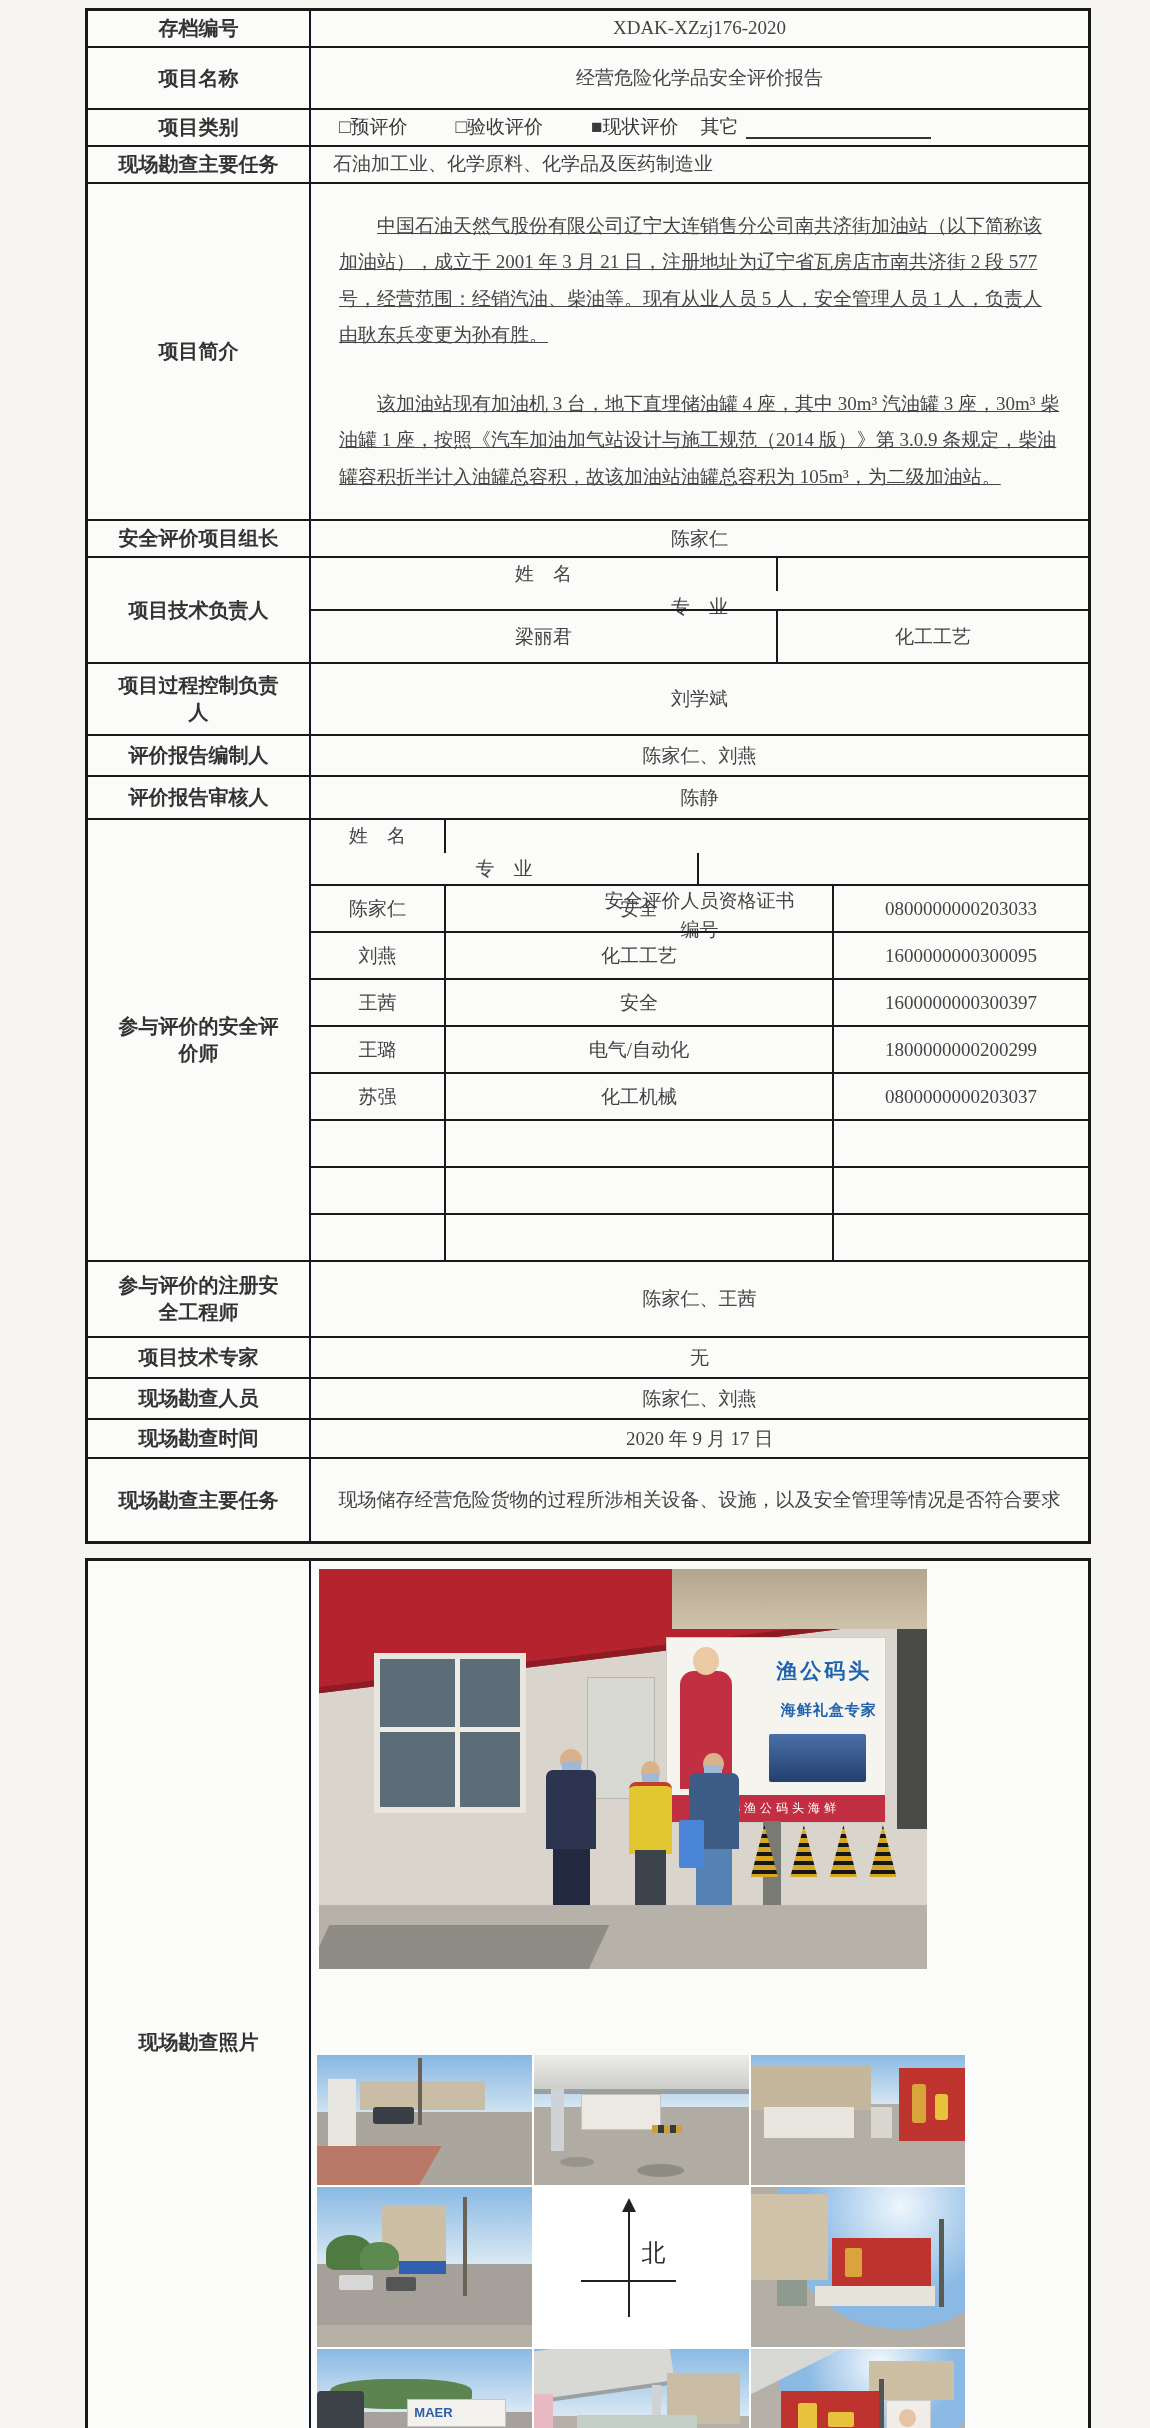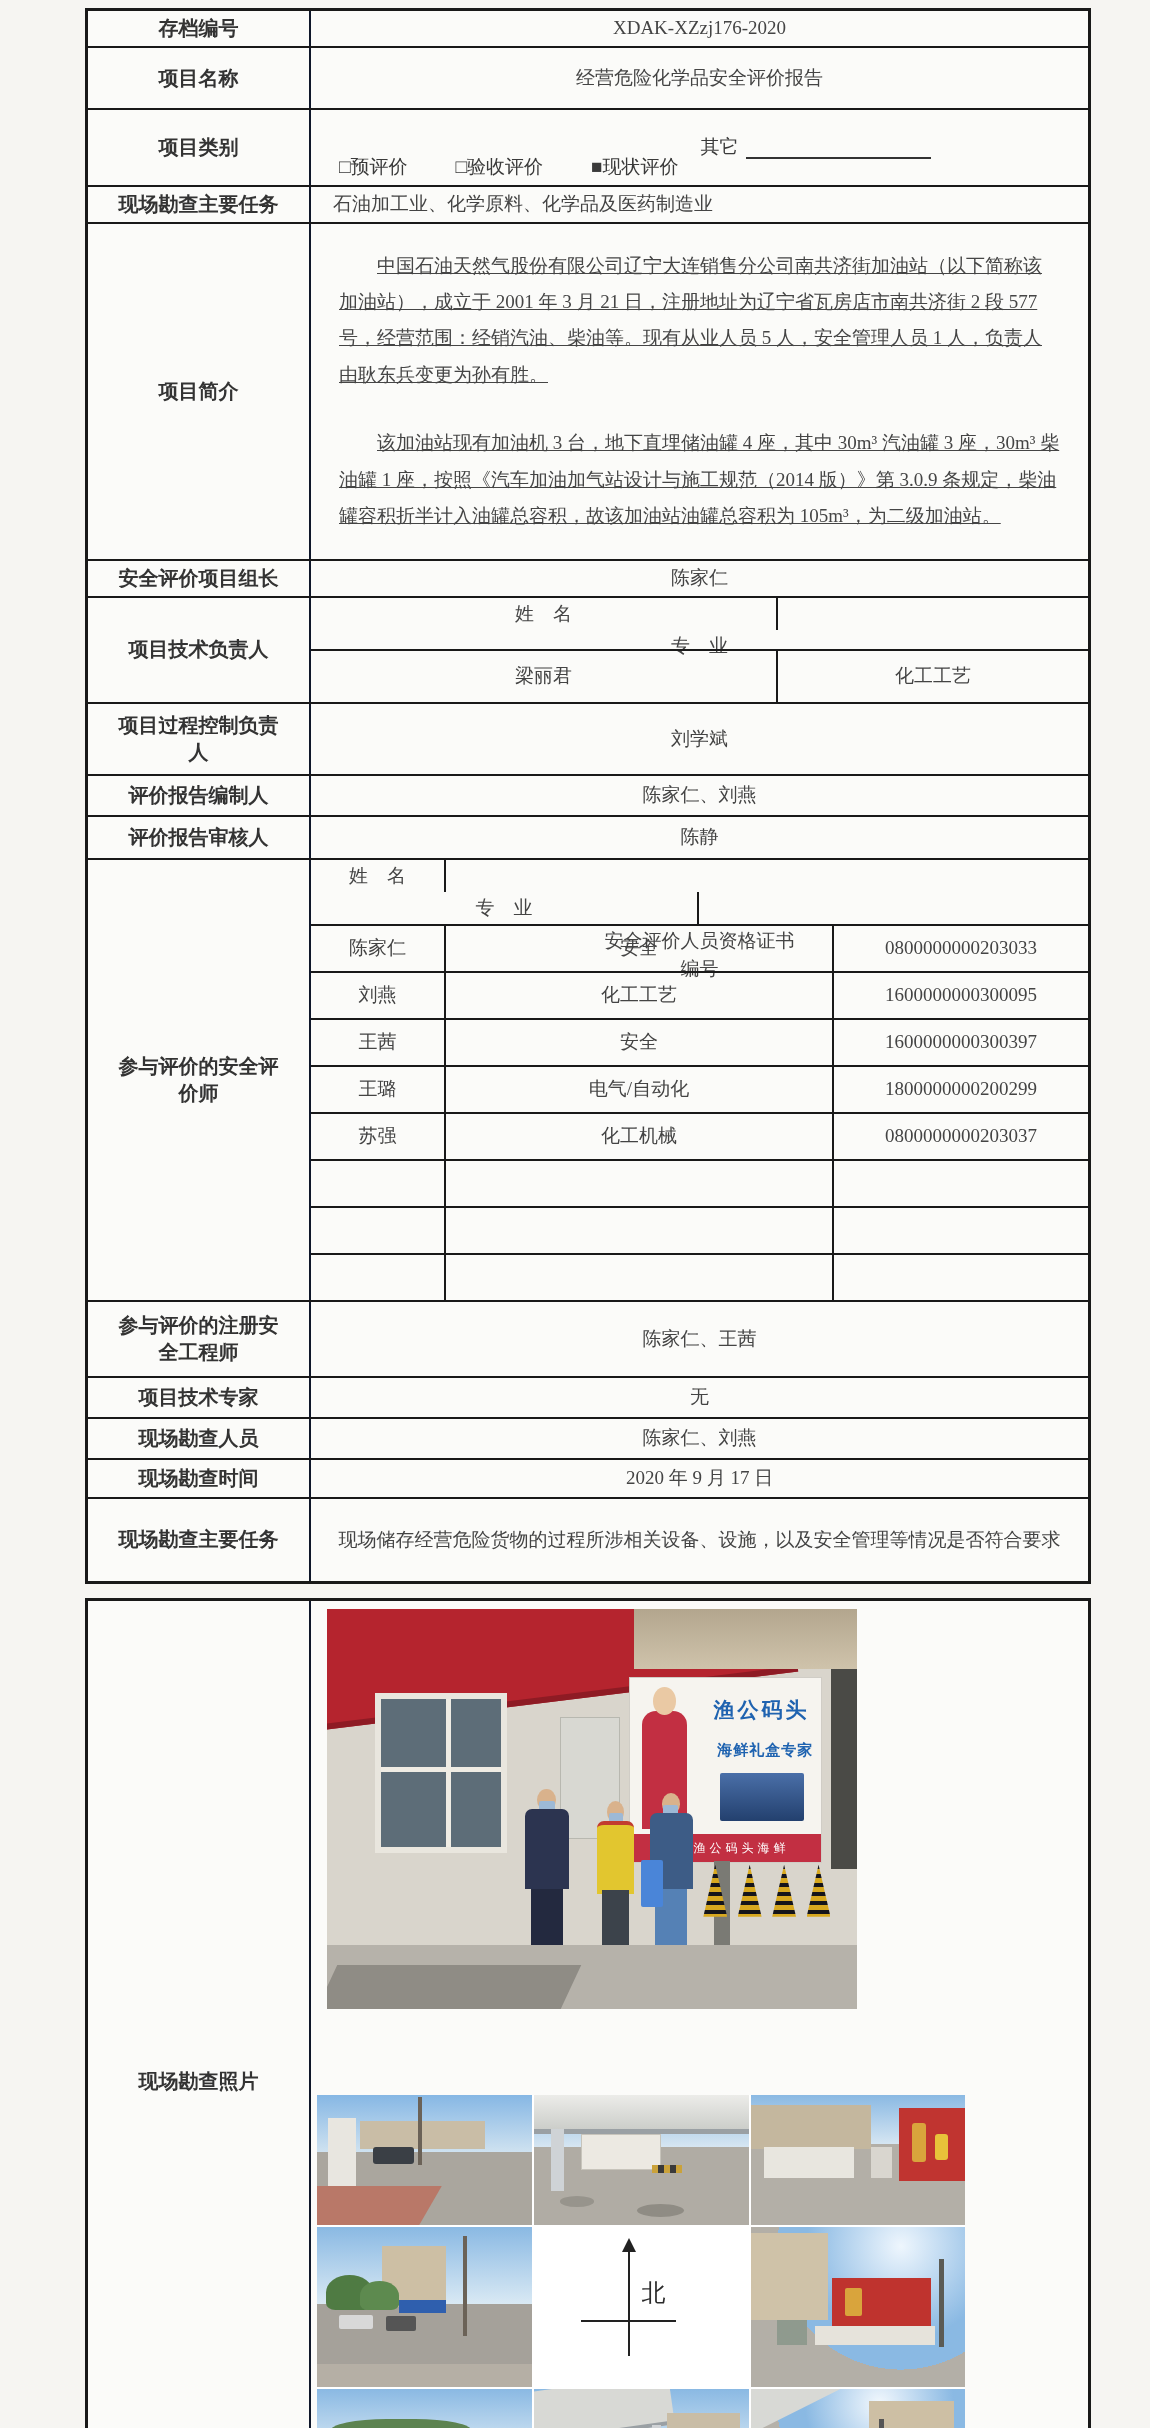--- a/index.html
+++ b/index.html
@@ -19,21 +19,21 @@
   .sub{flex:1;display:flex;flex-direction:column;}
   .sr{display:flex;flex:1;border-top:2px solid #191919;}
   .sr:first-child{border-top:none;flex-direction:column;}
   .sc{box-sizing:border-box;display:flex;align-items:center;justify-content:center;text-align:center;
       font-size:19px;color:#444;border-right:2px solid #191919;padding:2px 8px;line-height:1.5;}
   .sc:last-child{border-right:none;}
   .intro{font-size:19px;line-height:1.92;text-align:justify;padding:8px 12px;color:#454545;}
   .intro p{margin:16px;text-indent:2em;text-decoration:underline;}
   .chk{font-size:19px;color:#3a3a3a;display:flex;align-items:center;gap:8px;padding-left:18px;}
   .chk .sym{font-size:19px;}
-  .chk .opt{margin-right:40px;margin-top:40px;}
+  .chk .opt{margin-right:40px;}
   .uline{display:inline-block;width:185px;border-bottom:2px solid #333;height:1.1em;}
   .photocell{position:relative;padding:0;height:962px;}
   .ph{position:absolute;overflow:hidden;}
   .abs{position:absolute;}
 </style>
 </head>
 <body>
 
 <div class="page">
 <div class="wrap">
@@ -191,21 +191,21 @@
     </div>
 
   </div>
 
   <div class="tbl">
 
     <div class="r">
       <div class="lab">现场勘查照片</div>
       <div class="val photocell">
 
-        <div class="ph" style="left:16px;top:8px;width:530px;height:400px;background:#d9d5cc">
+        <div class="ph" style="left:8px;top:8px;width:608px;height:400px;background:#d9d5cc">
           <div class="abs" style="left:-8%;top:-22%;width:95%;height:44%;background:#b5242e;border-bottom:6px solid #8e1b24;transform:rotate(-7deg);"></div>
           <div class="abs" style="left:58%;top:0;width:42%;height:15%;background:linear-gradient(#b3a68e,#cfc3ab);"></div>
           <div class="abs" style="left:57%;top:17%;width:36%;height:46%;background:#f6f4ef;border:1px solid #d0cdc6;">
             <div class="abs" style="left:6%;top:18%;width:24%;height:64%;background:#c22f42;border-radius:14px 14px 0 0;"></div>
             <div class="abs" style="left:12%;top:5%;width:12%;height:15%;background:#eac9a4;border-radius:50%;"></div>
             <div class="abs" style="right:6%;top:9%;font-family:'Liberation Sans',sans-serif;font-weight:bold;font-size:21px;color:#1f63b0;letter-spacing:3px;">渔公码头</div>
             <div class="abs" style="right:4%;top:33%;font-family:'Liberation Sans',sans-serif;font-weight:bold;font-size:15px;color:#1f63b0;letter-spacing:1px;">海鲜礼盒专家</div>
             <div class="abs" style="right:9%;top:52%;width:44%;height:26%;background:linear-gradient(#4a6fa8,#23406e);border-radius:2px;"></div>
             <div class="abs" style="left:0;bottom:0;width:100%;height:15%;background:#c22f42;color:#fff;font-size:12px;display:flex;align-items:center;justify-content:center;letter-spacing:4px;">优选渔公码头海鲜</div>
           </div>

